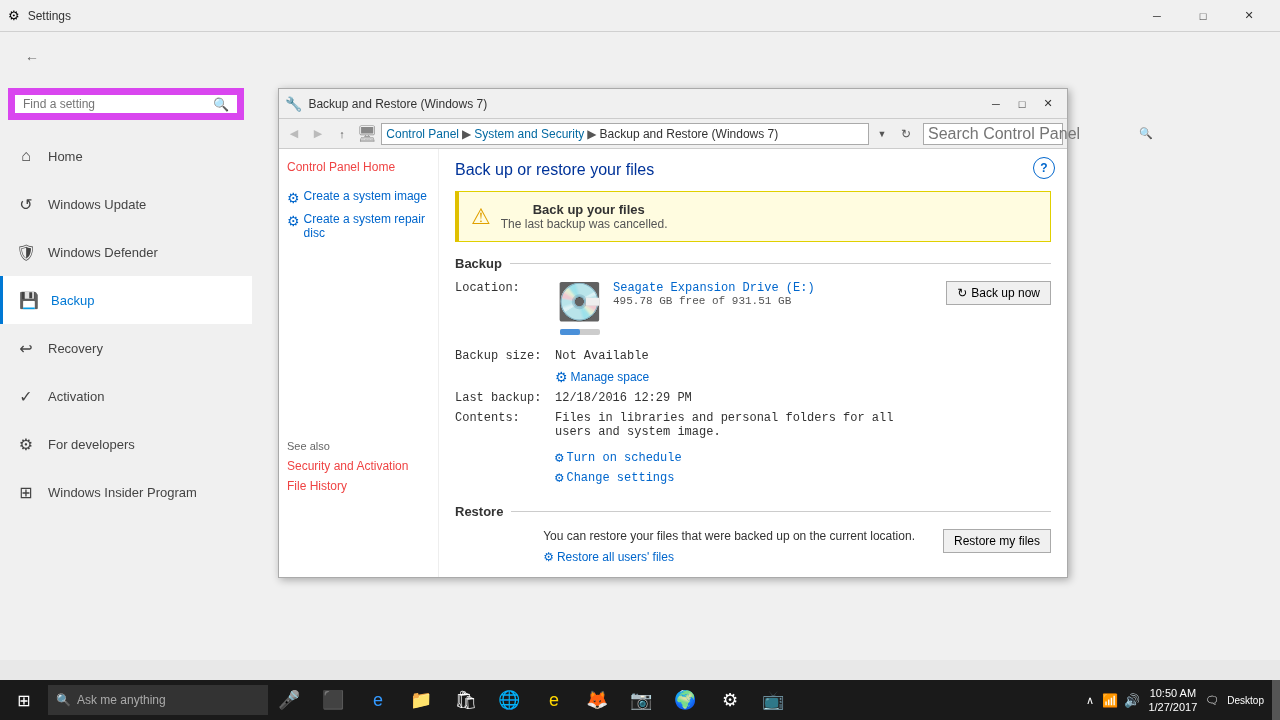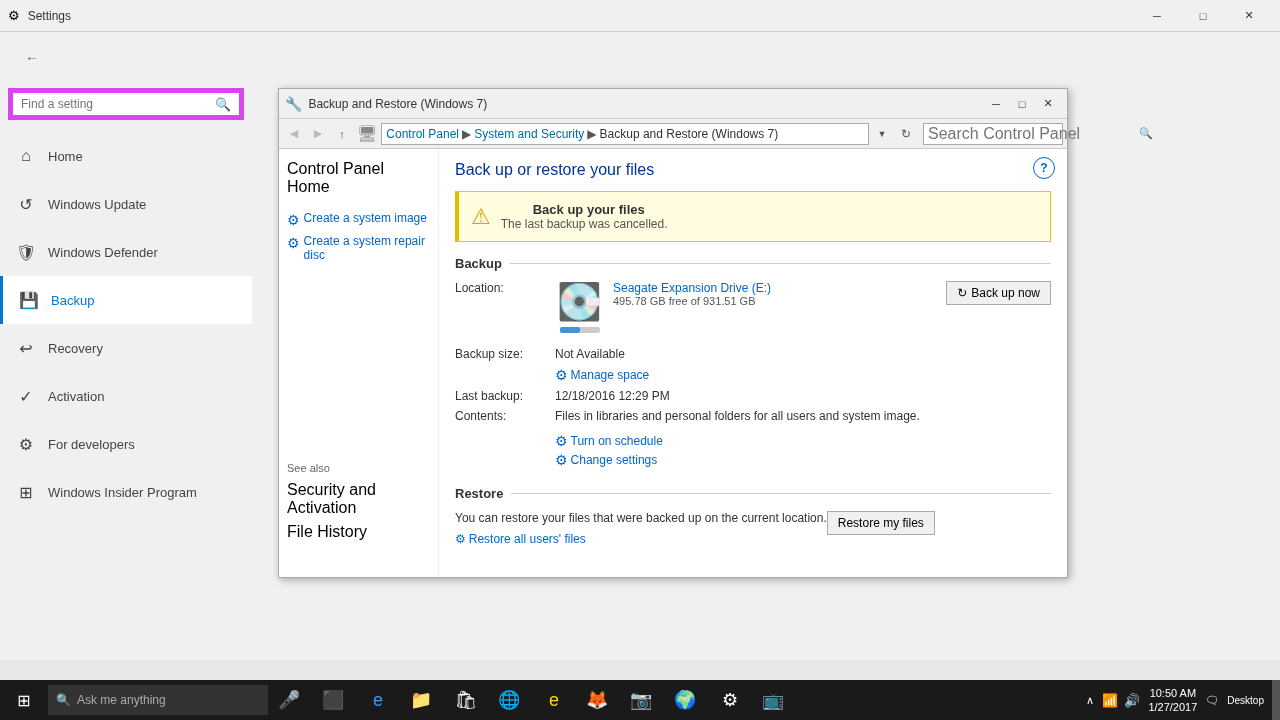--- a/index.html
+++ b/index.html
@@ -63,21 +63,21 @@
     .sidebar {
       width: 252px;
       background: #f0f0f0;
       padding-top: 8px;
       flex-shrink: 0;
     }
     .search-box {
       margin: 0 8px 12px 8px;
       display: flex;
       align-items: center;
-      border: 5px solid #d946ef;
+      border: 7px solid #d946ef;
       background: white;
       height: 32px;
     }
     .search-input {
       flex: 1; border: none; outline: none;
       padding: 0 8px; font-size: 12px; background: transparent;
     }
     .search-icon-btn {
       width: 32px; height: 30px;
       border: none; background: transparent; cursor: pointer;
@@ -222,25 +222,25 @@
       overflow: hidden;
     }
     .cp-nav {
       width: 160px;
       padding: 8px;
       border-right: 1px solid #eee;
       flex-shrink: 0;
       font-size: 12px;
     }
     .cp-nav-link {
-      color: #000000;
+      color: #ef4444;
       cursor: pointer;
       display: block;
       padding: 3px 0;
-      font-size: 16px;
+      font-size: 12px;
     }
     .cp-nav-section { margin-top: 12px; }
 
     .cp-nav-icon-link {
       display: flex; align-items: flex-start;
       gap: 4px; margin-bottom: 6px; color: #0066cc; cursor: pointer;
       font-size: 12px;
     }
     .cp-nav-gear { font-size: 14px; flex-shrink: 0; margin-top: 1px; }
 
@@ -291,20 +291,21 @@
     }
     .section-line {
       flex: 1; height: 1px; background: #ccc; margin-left: 8px;
     }
     .section-title { font-weight: bold; font-size: 13px; }
 
     .info-row {
       display: flex;
       margin-bottom: 6px;
       font-size: 12px;
+      font-family: Liberation Mono, monospace;
     }
     .info-label {
       width: 100px;
       color: #333;
       flex-shrink: 0;
     }
     .info-value { color: #333; }
 
     .drive-area {
       display: flex;
@@ -622,21 +623,21 @@
             </button>
           </div>
         </div>
       </div>
 
       <div class="restore-section">
         <div class="section-header">
           <span class="section-title">Restore</span>
           <div class="section-line"></div>
         </div>
-        <div style="display:flex;justify-content:flex-start;align-items:flex-start;">
+        <div style="display:flex;justify-content:flex-end;align-items:flex-start;gap:28px;">
           <div>
             <div style="font-size:12px;color:#333;margin-bottom:6px;">You can restore your files that were backed up on the current location.</div>
             <a class="link-blue" style="display:inline-flex;align-items:center;gap:3px;margin-bottom:4px;">
               <span>⚙</span>
               <span>Restore all users' files</span>
             </a>
             <br>
             
           </div>
           <button class="restore-btn">

